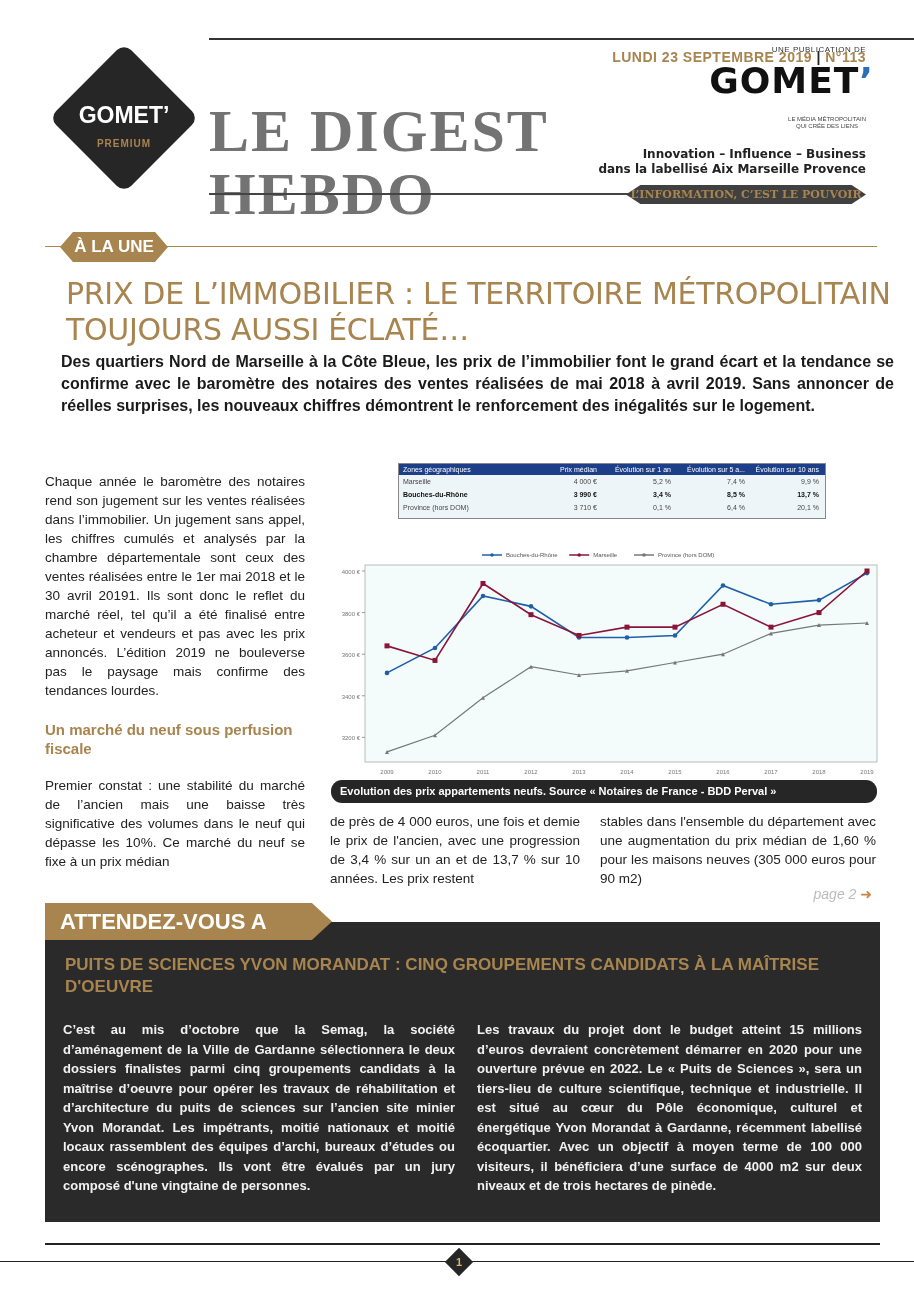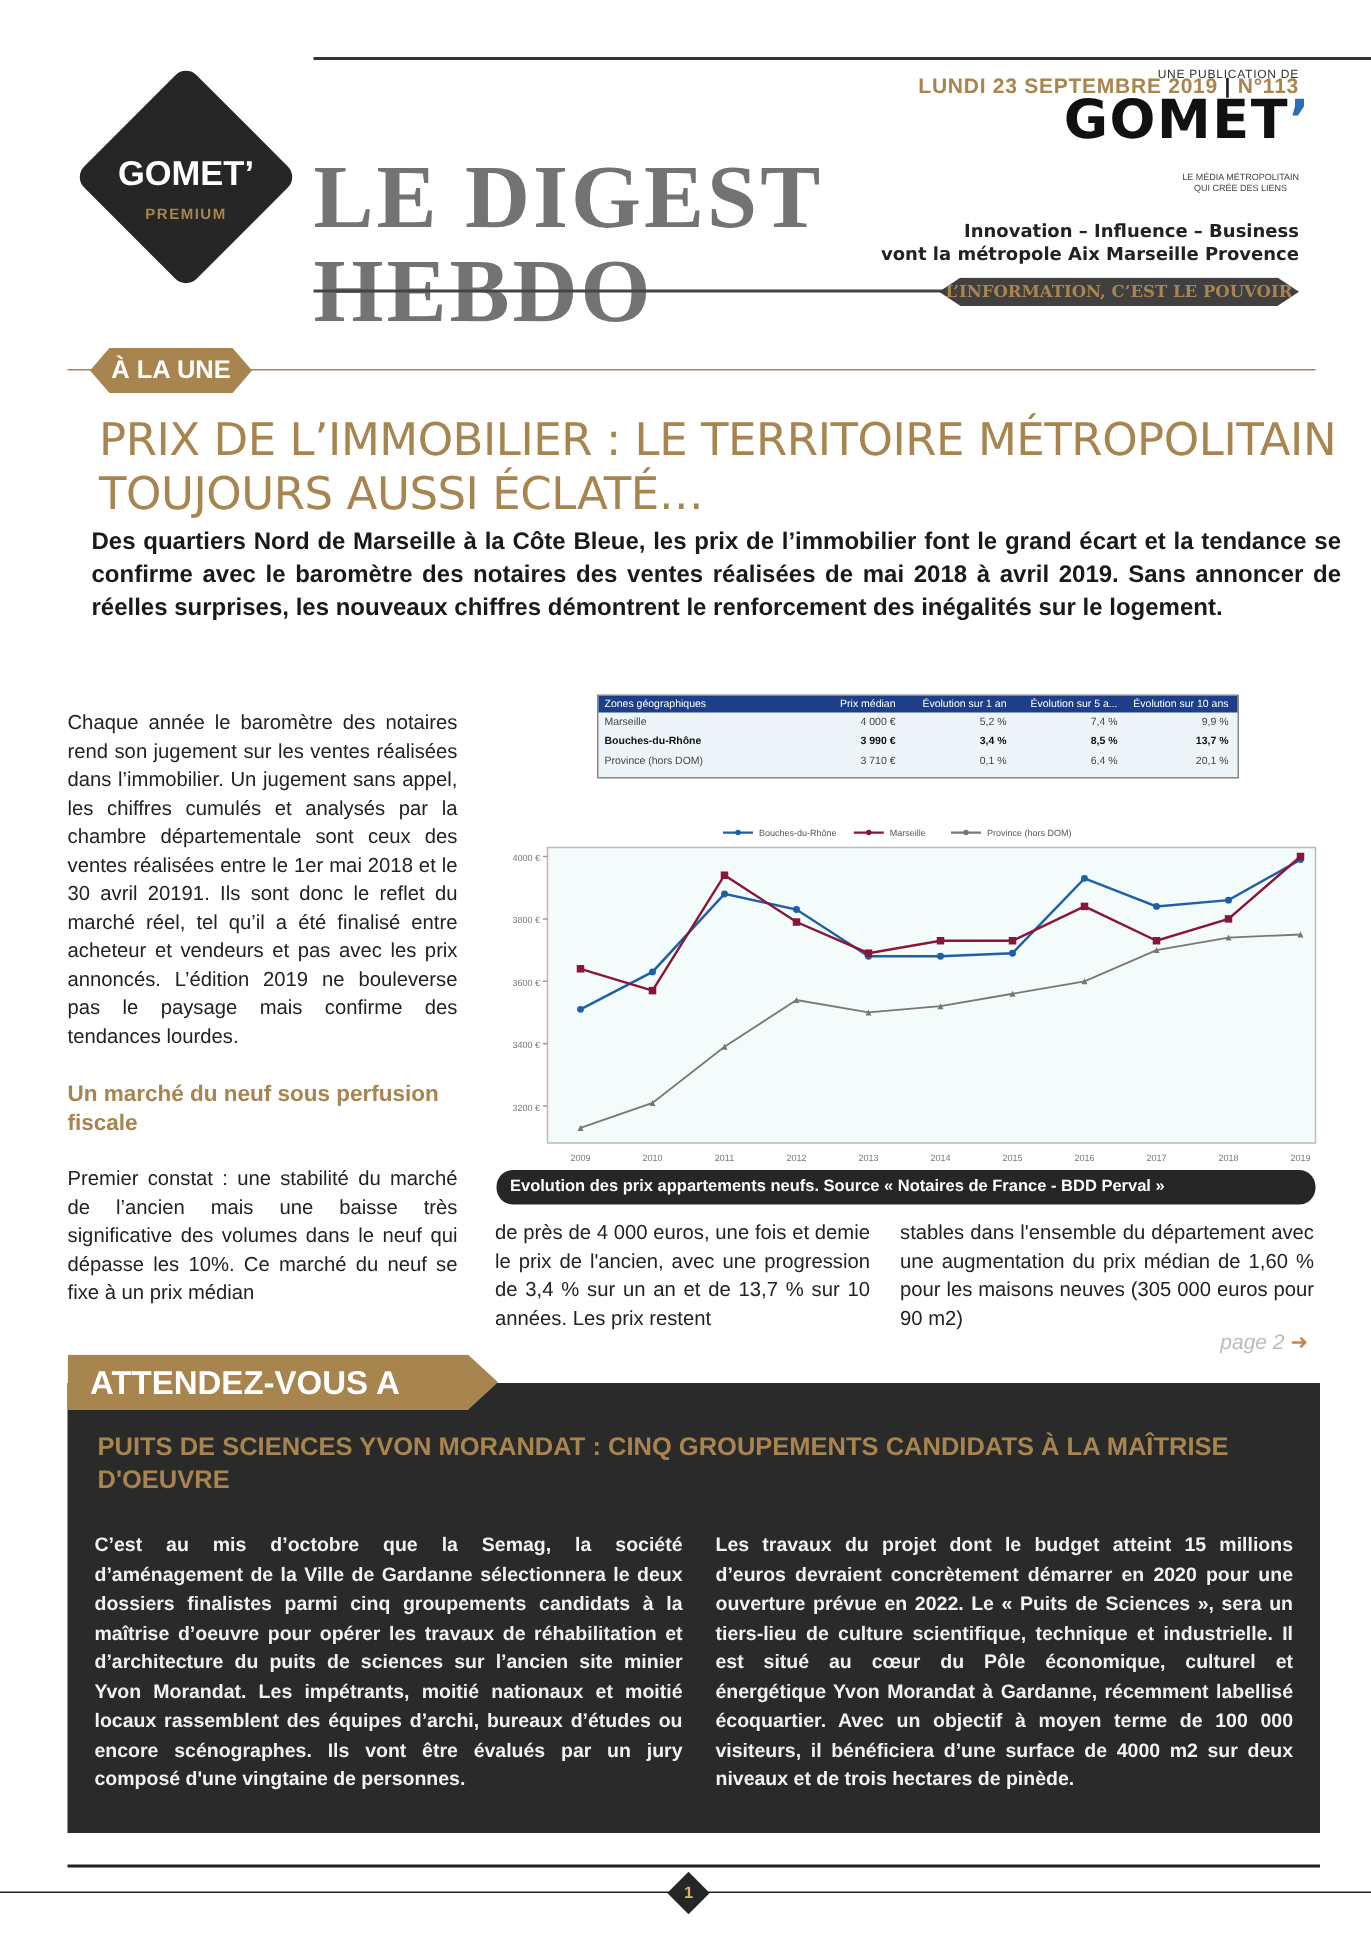--- a/index.html
+++ b/index.html
@@ -83,21 +83,21 @@
 <div class="abs pub-label">UNE PUBLICATION DE</div>
 <div class="abs gomet-big">
   <span>GOMET</span><span class="tick">’</span>
 </div>
 <div class="abs tagline-small">
   <div>LE MÉDIA MÉTROPOLITAIN</div>
   <div>QUI CRÉE DES LIENS</div>
 </div>
 <div class="abs baseline">
   <div>Innovation – Influence – Business</div>
-  <div>vont la métropole Aix Marseille Provence</div>
+  <div>dans la labellisé Aix Marseille Provence</div>
 </div>
 <div class="abs motto">L’INFORMATION, C’EST LE POUVOIR</div>
 
 <div class="abs une-rule"></div>
 <div class="abs une-tag">À LA UNE</div>
 <h1 class="abs headline">PRIX DE L’IMMOBILIER : LE TERRITOIRE MÉTROPOLITAIN TOUJOURS AUSSI ÉCLATÉ…</h1>
 <p class="abs lead">Des quartiers Nord de Marseille à la Côte Bleue, les prix de l’immobilier font le grand écart et la tendance se confirme avec le baromètre des notaires des ventes réalisées de mai 2018 à avril 2019. Sans annoncer de réelles surprises, les nouveaux chiffres démontrent le renforcement des inégalités sur le logement.</p>
 
 <div class="abs col col1">
   <p>Chaque année le baromètre des notaires rend son jugement sur les ventes réalisées dans l’immobilier. Un jugement sans appel, les chiffres cumulés et analysés par la chambre départementale sont ceux des ventes réalisées entre le 1er mai 2018 et le 30 avril 20191. Ils sont donc le reflet du marché réel, tel qu’il a été finalisé entre acheteur et vendeurs et pas avec les prix annoncés. L’édition 2019 ne bouleverse pas le paysage mais confirme des tendances lourdes.</p>

